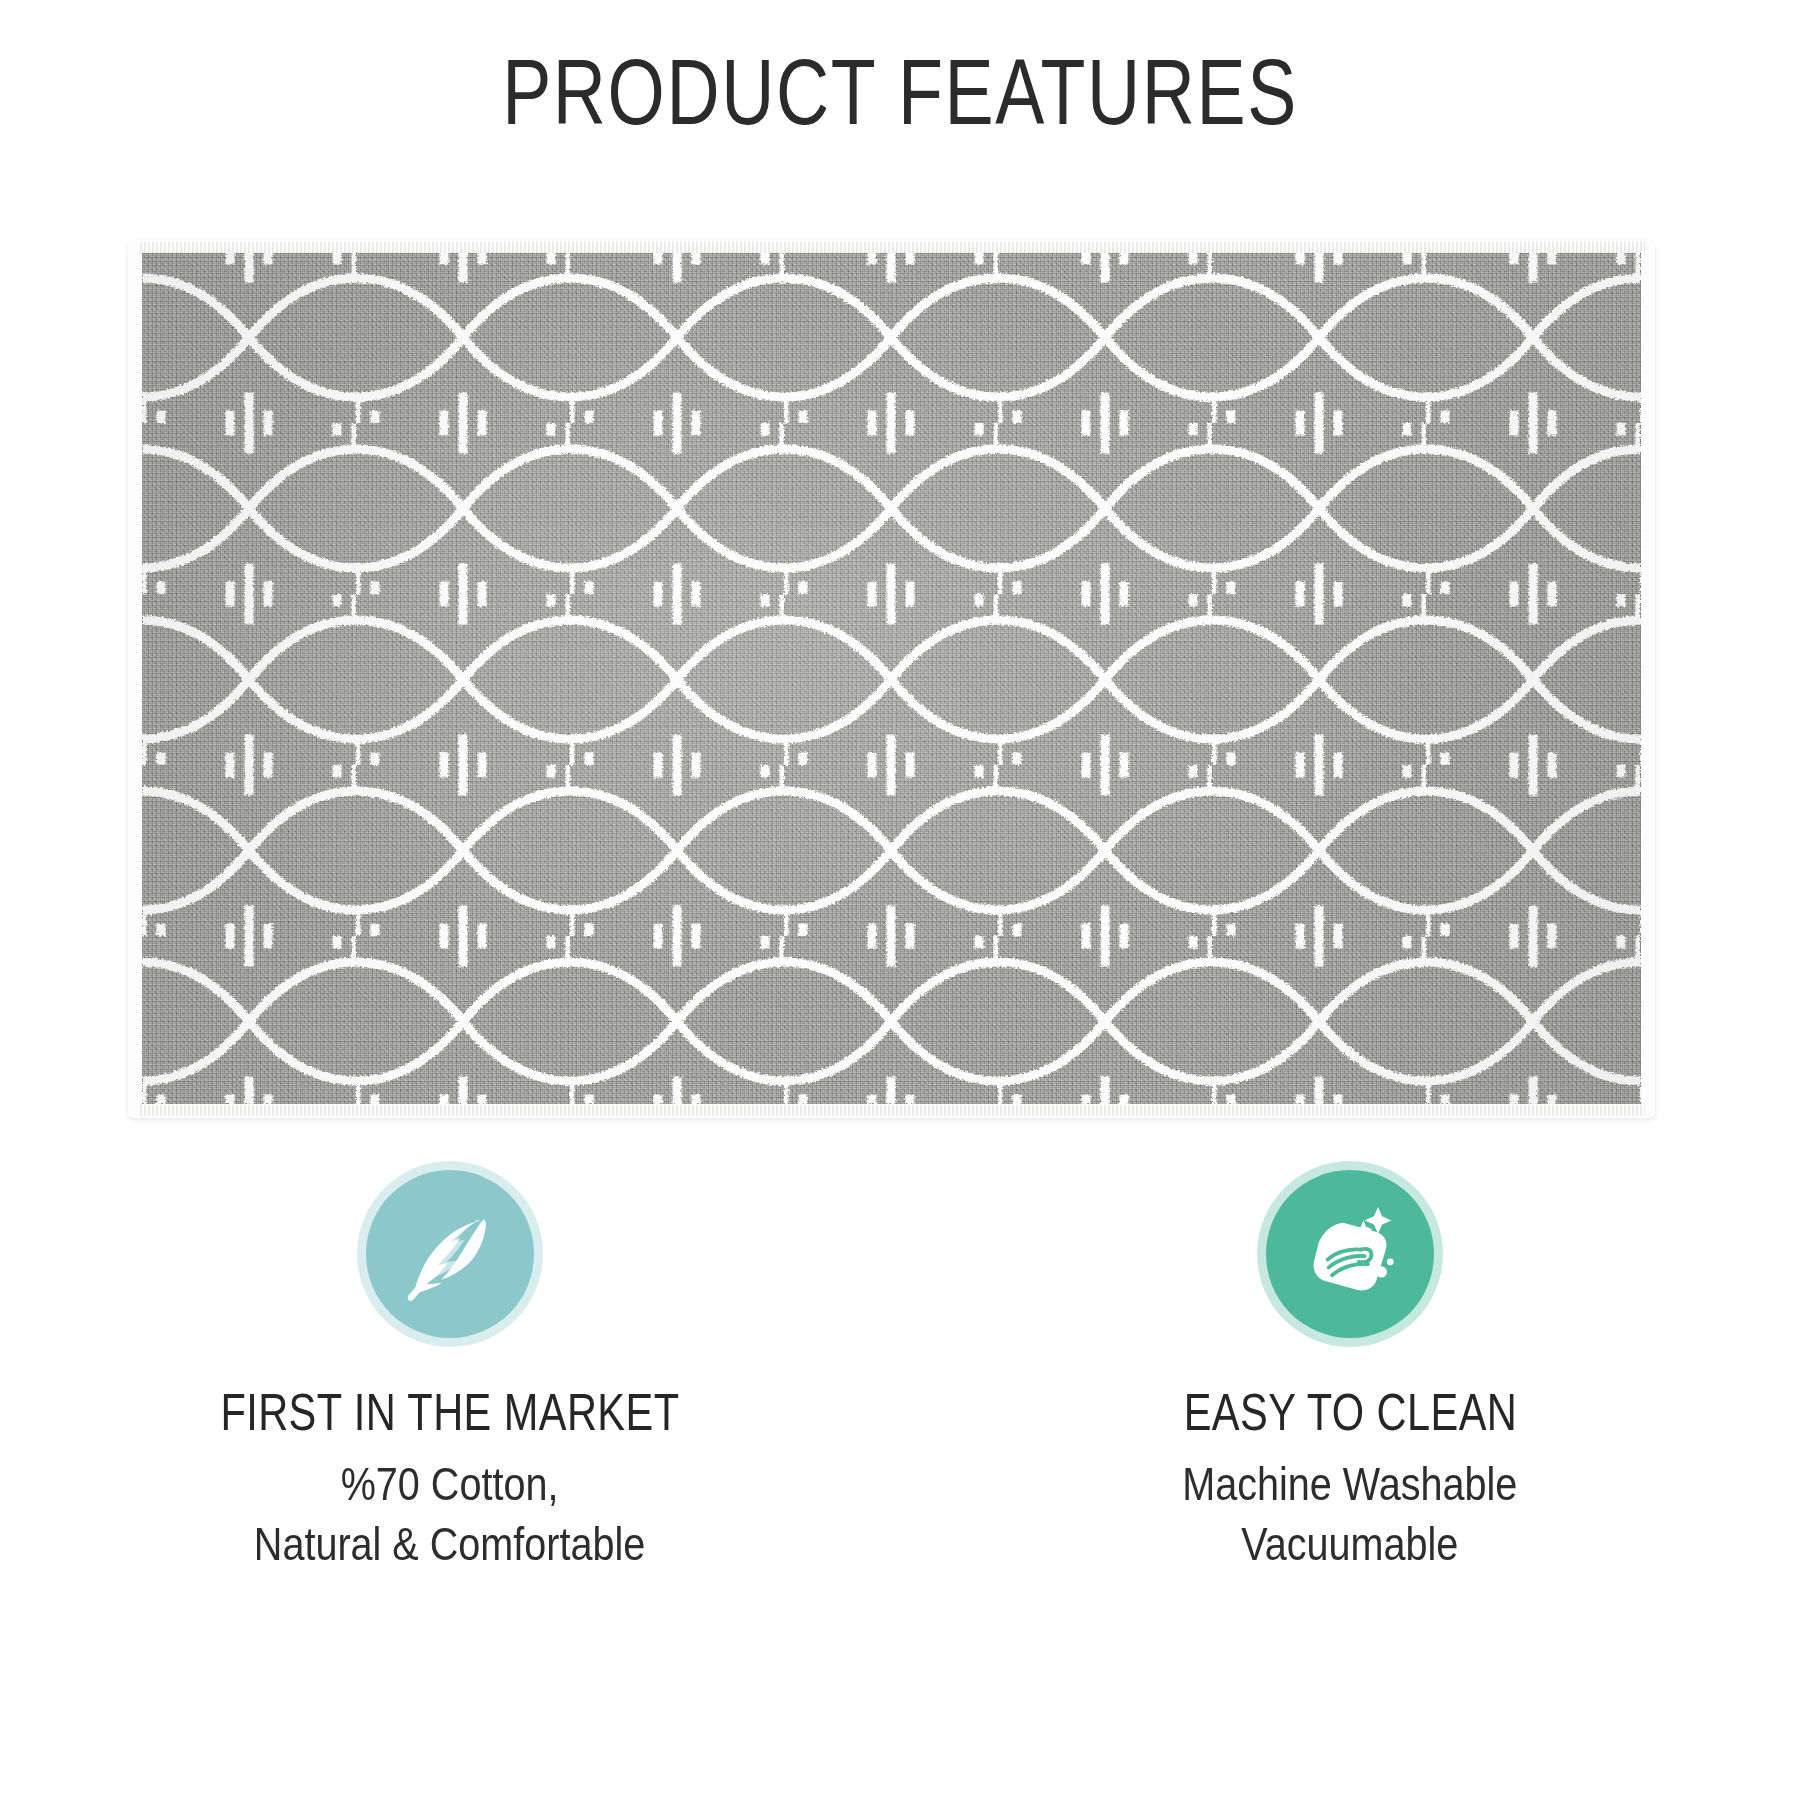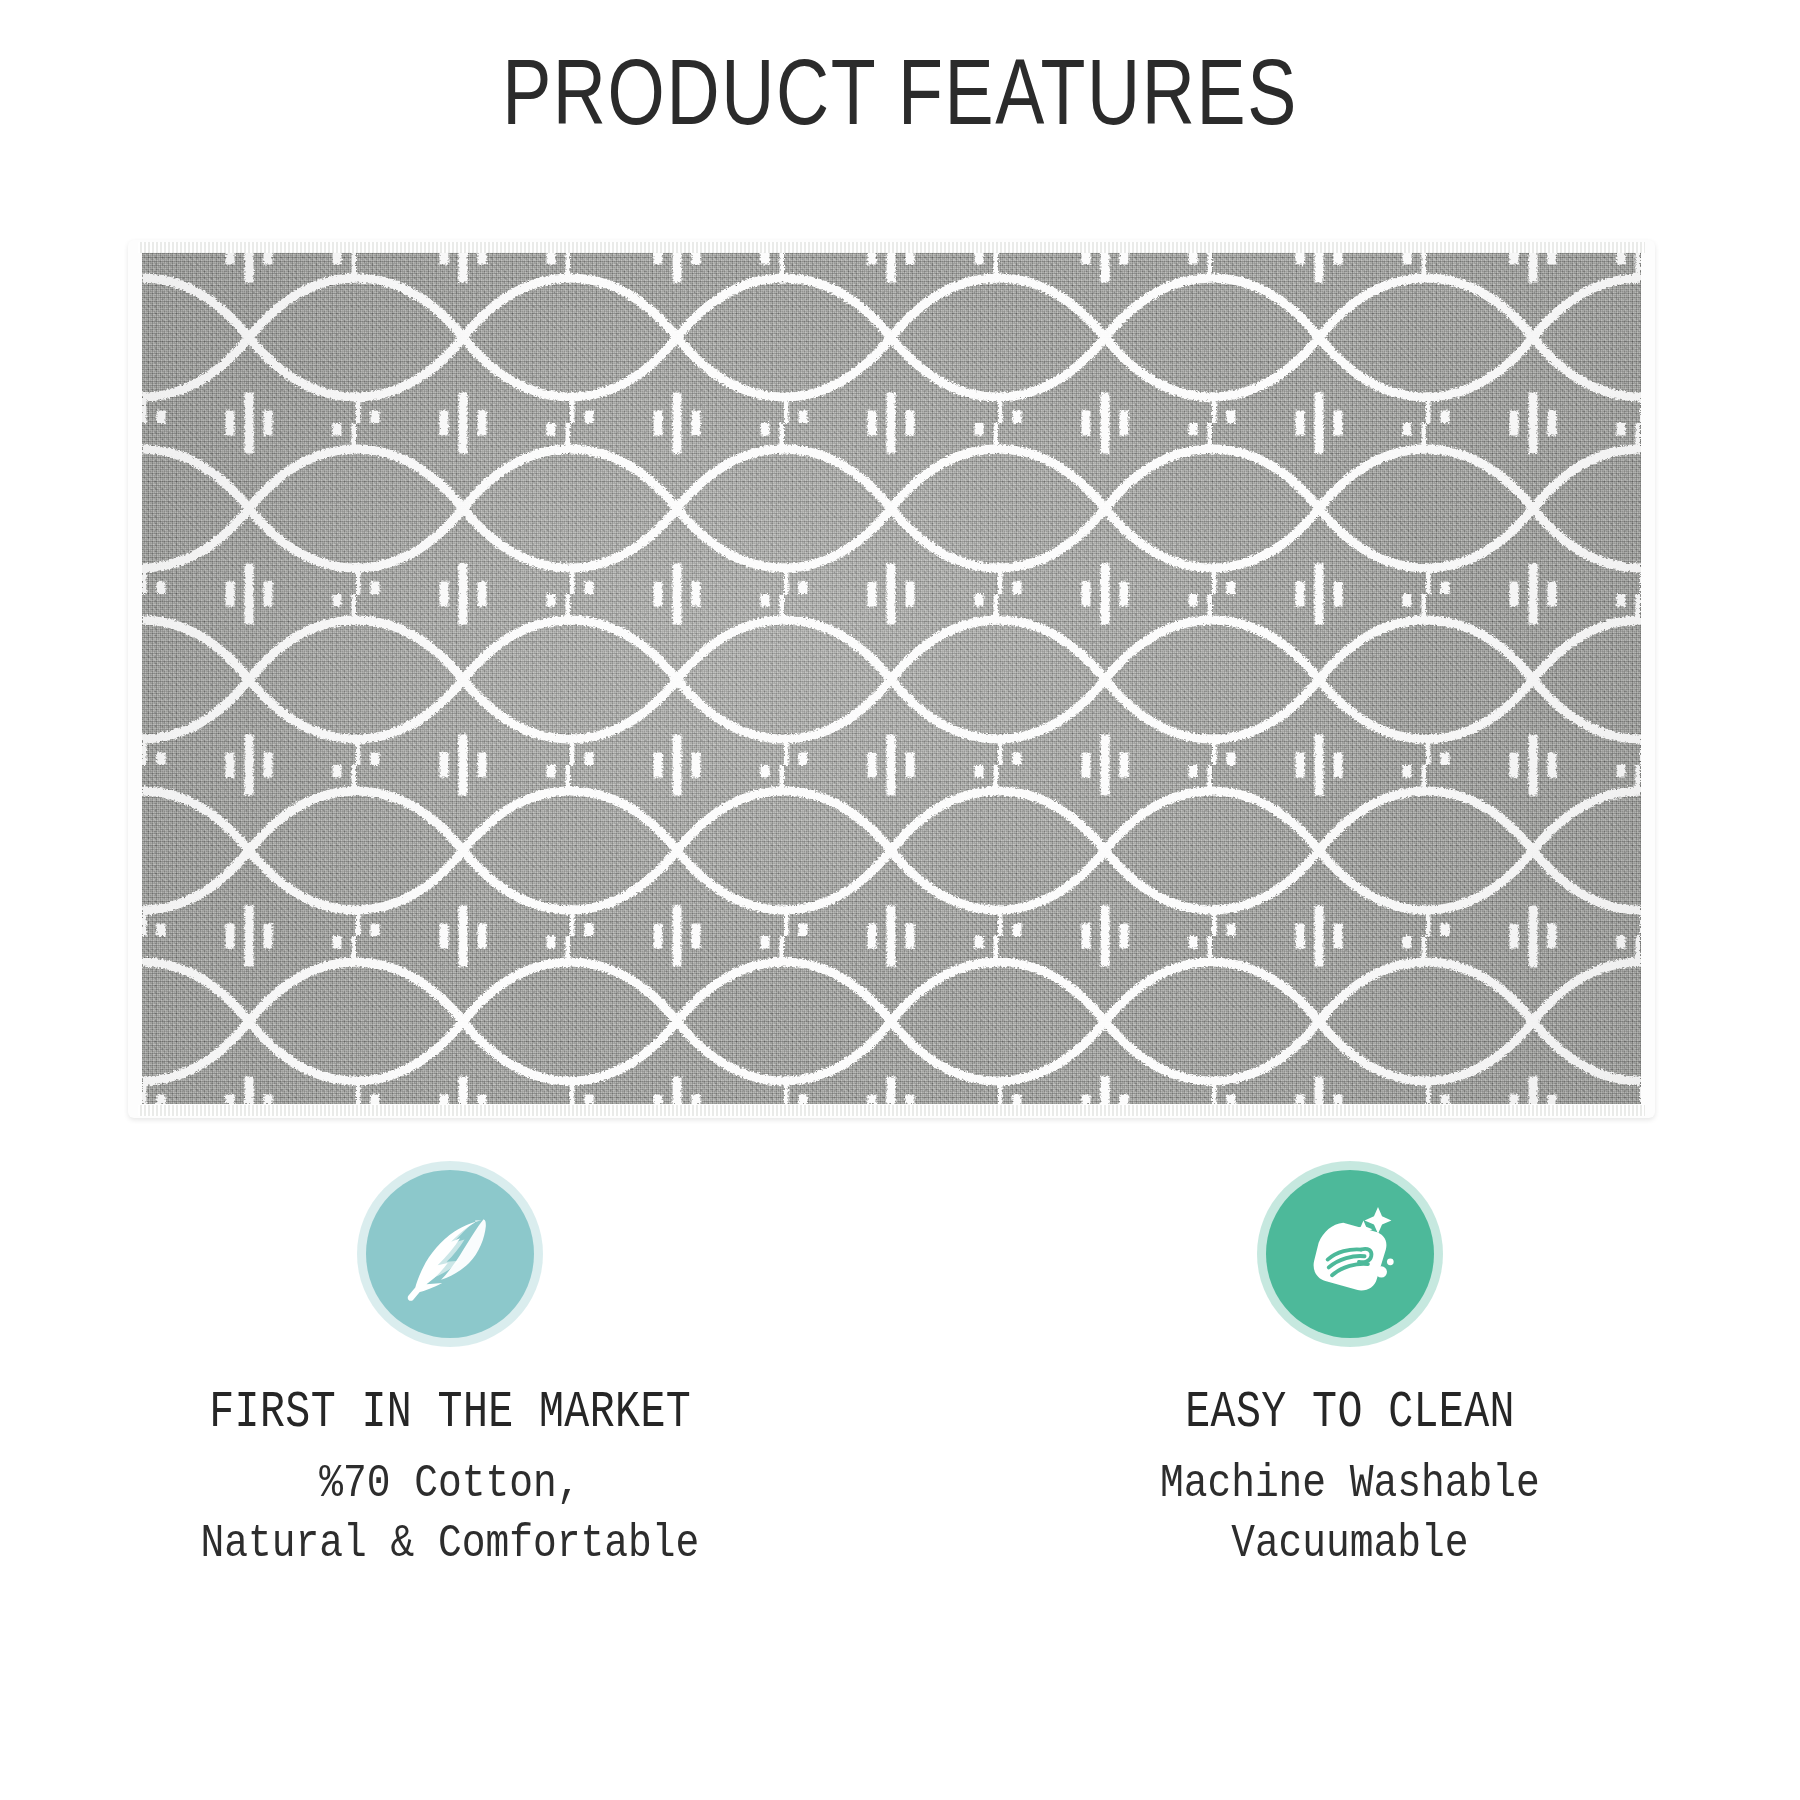--- a/index.html
+++ b/index.html
@@ -81,21 +81,20 @@
     opacity:.95;
   }
   .fringe-top{top:2px;}
   .fringe-bottom{bottom:2px;}
 
   
   .features{
     position:absolute;
     left:0;right:0;top:1170px;
     display:flex;
-    font-family:Liberation Mono, monospace;
   }
   .feature{
     flex:1 1 33.333%;
     display:flex;
     flex-direction:column;
     align-items:center;
     text-align:center;
   }
   .icon-circle{
     width:168px;height:168px;

